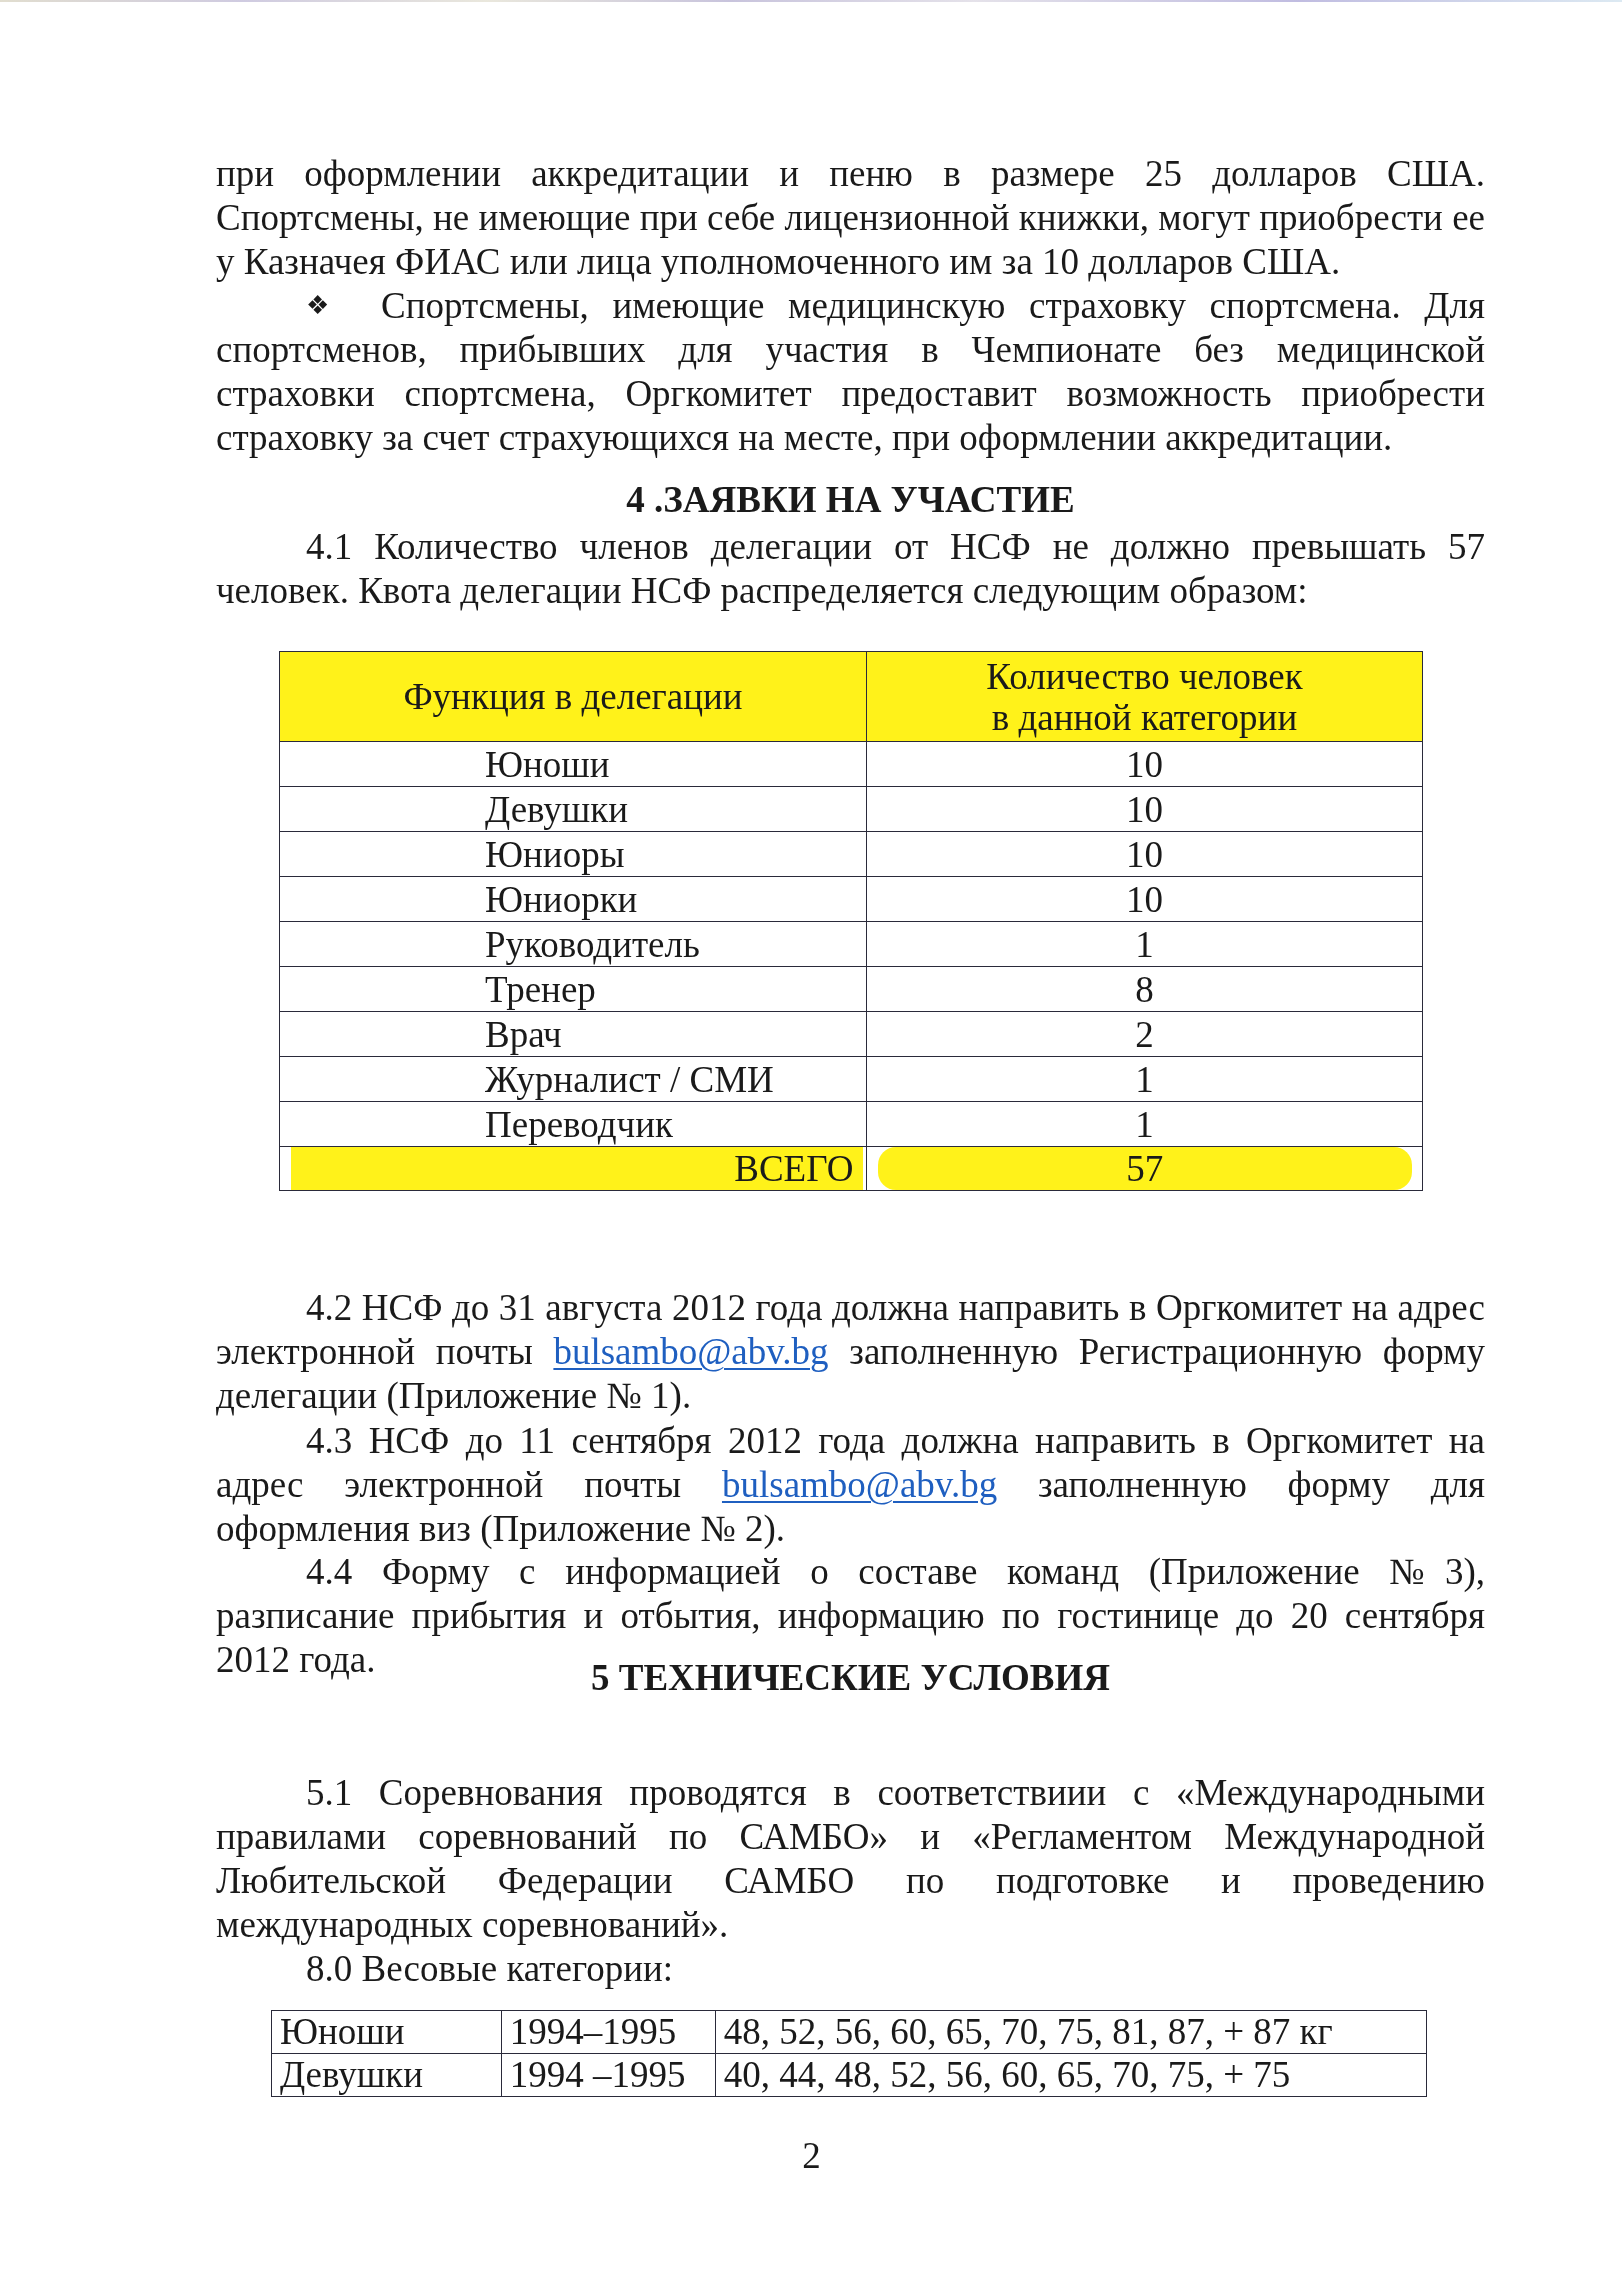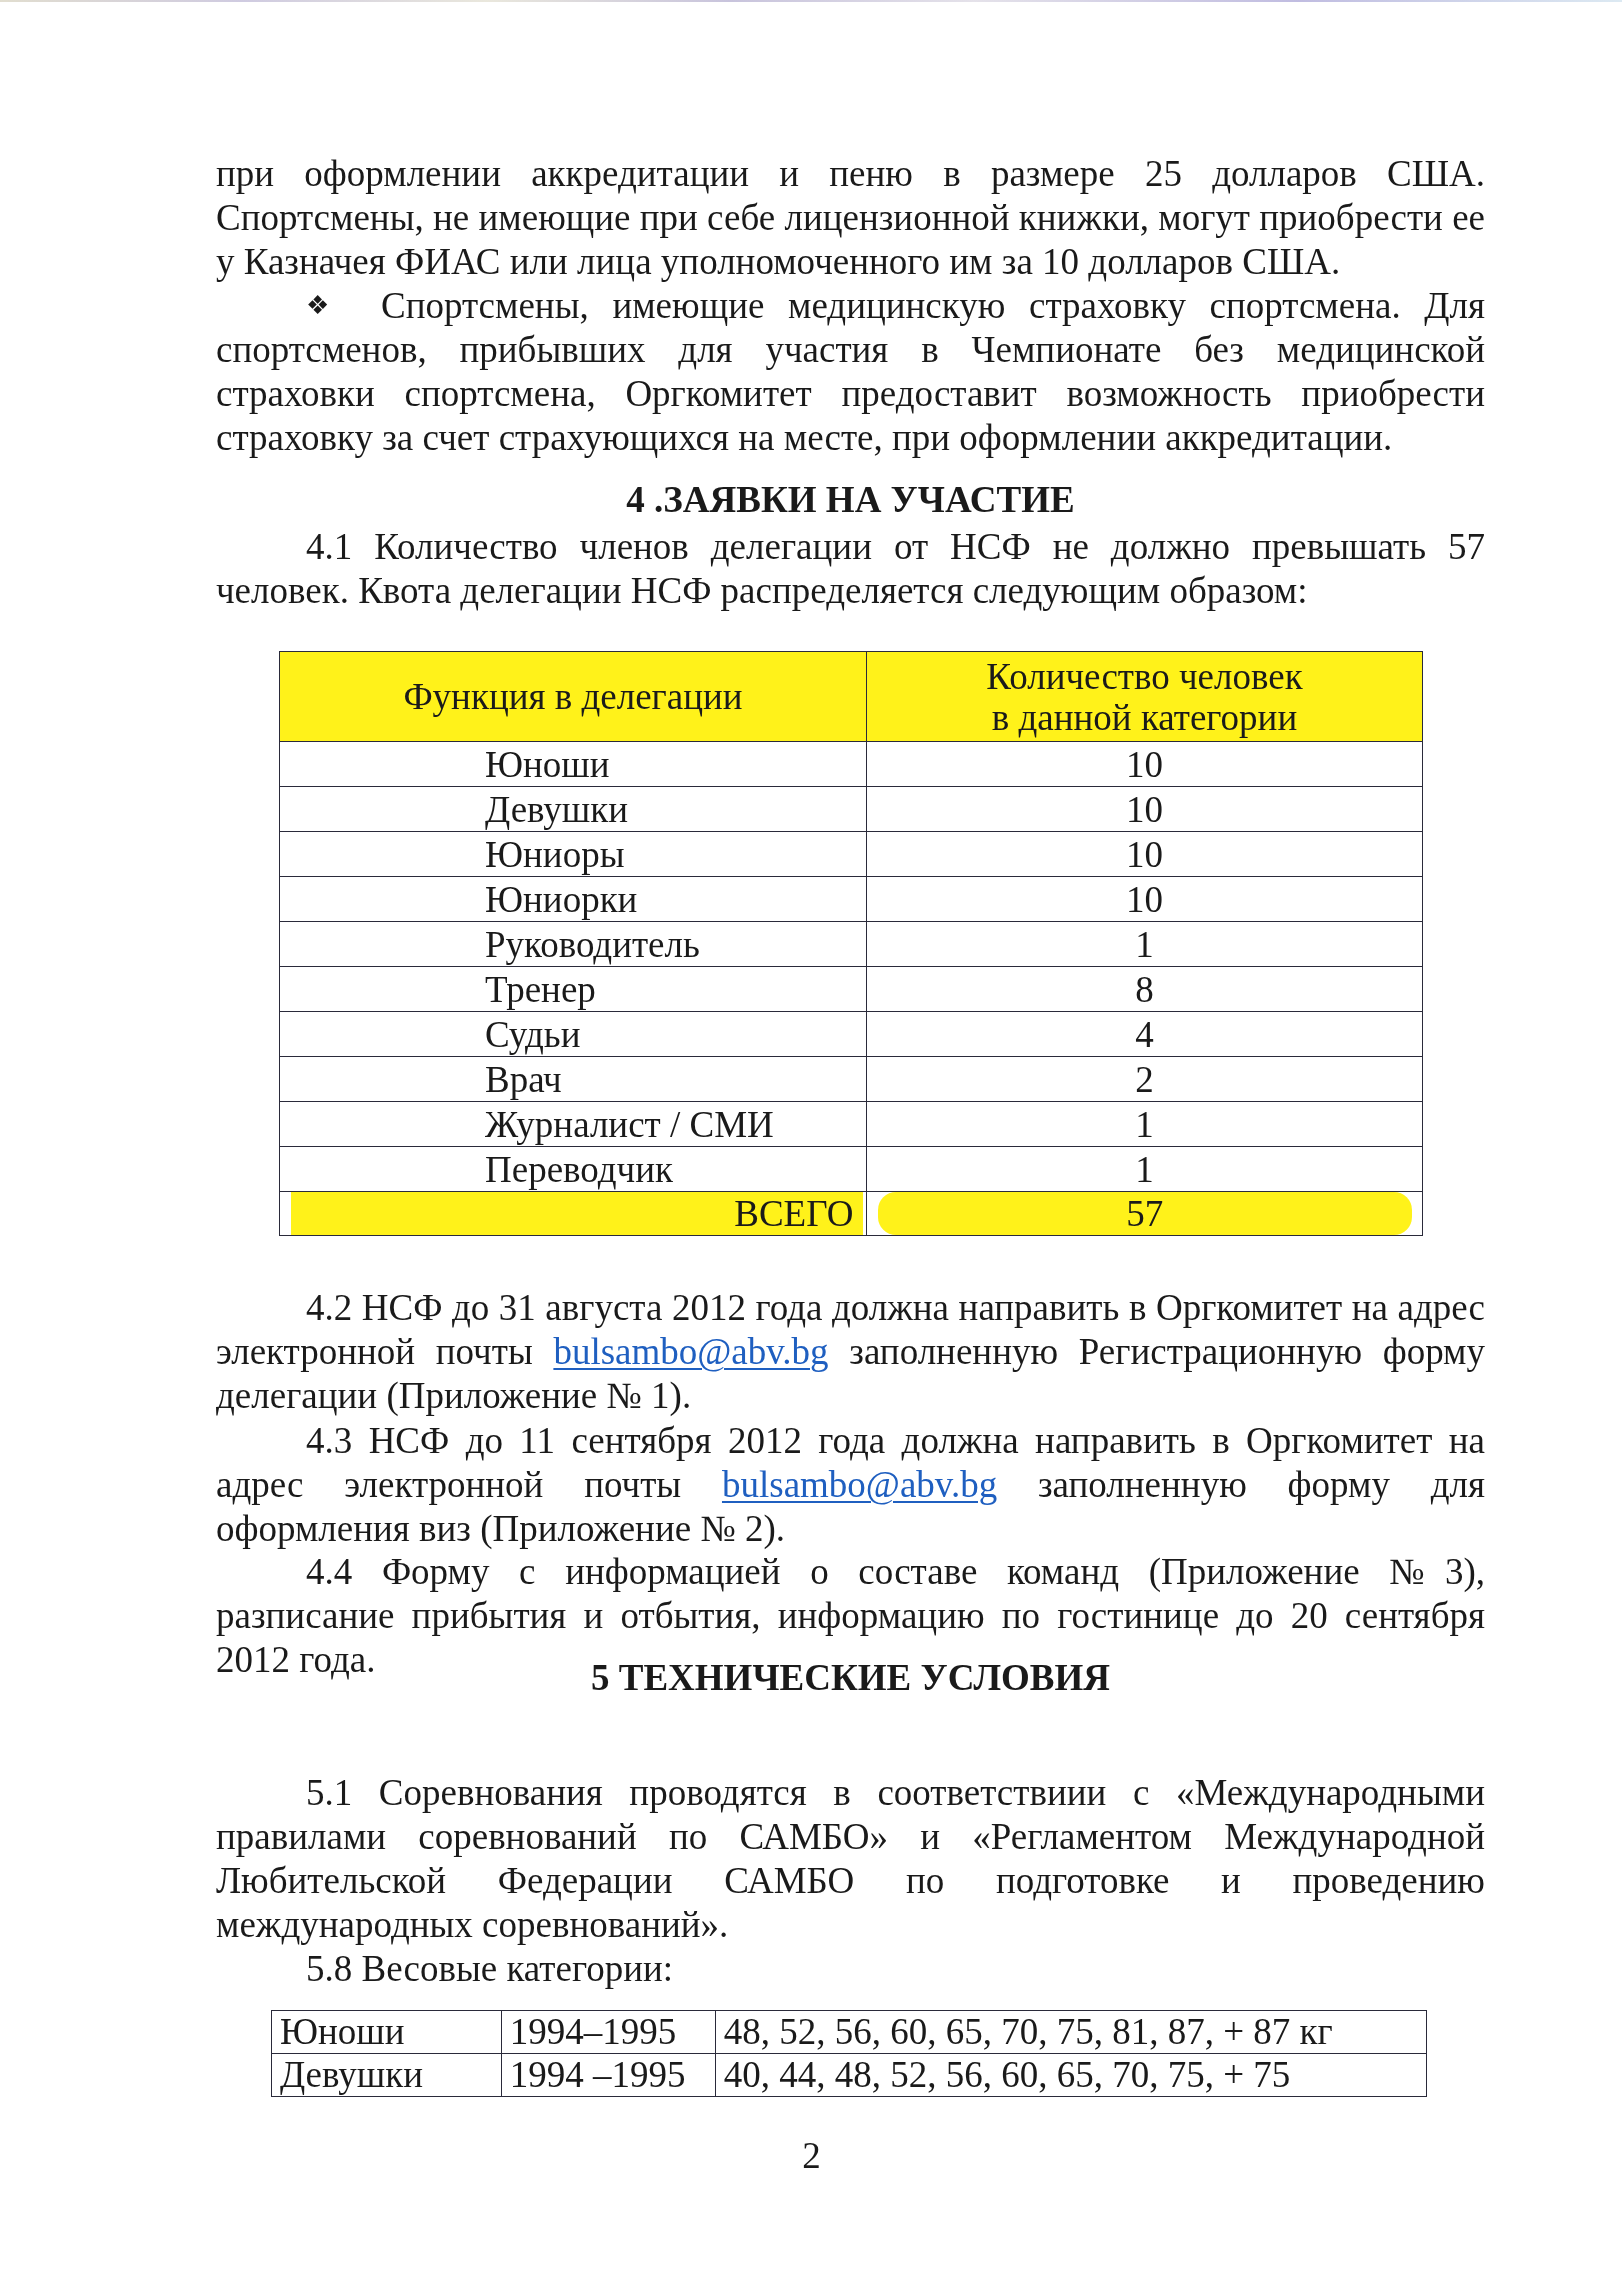--- a/index.html
+++ b/index.html
@@ -86,24 +86,20 @@
     </tr>
     <tr>
       <td class="fn">Руководитель</td>
       <td class="num">1</td>
     </tr>
     <tr>
       <td class="fn">Тренер</td>
       <td class="num">8</td>
     </tr>
     <tr>
-      <td class="fn">Судьи</td>
-      <td class="num">4</td>
-    </tr>
-    <tr>
       <td class="fn">Врач</td>
       <td class="num">2</td>
     </tr>
     <tr>
       <td class="fn">Журналист / СМИ</td>
       <td class="num">1</td>
     </tr>
     <tr>
       <td class="fn">Переводчик</td>
       <td class="num">1</td>
@@ -131,21 +127,21 @@
   <span>4.4 Форму с информацией о составе команд (Приложение №3), разписание прибытия и отбытия, информацию по гостинице до 20 сентября 2012 года.</span>
 </div>
 
 <div class="heading" style="top:1644px;margin-top:12px;">5  ТЕХНИЧЕСКИЕ УСЛОВИЯ</div>
 
 <div class="block just indent" style="top:1771px;">
   <span>5.1 Соревнования проводятся в соответствиии с «Международными правилами соревнований по САМБО» и «Регламентом Международной Любительской Федерации САМБО по подготовке и проведению международных соревнований».</span>
 </div>
 
 <div class="block indent" style="top:1947px;">
-  <span>5.8  Весовые категории:</span>
+  <span>8.0  Весовые категории:</span>
 </div>
 
 <table class="weights">
   <tbody>
       <tr>
     <td class="w1">Юноши</td>
     <td class="w2">1994–1995</td>
     <td>48, 52, 56, 60, 65, 70, 75, 81, 87, + 87 кг</td>
   </tr>
   <tr>

